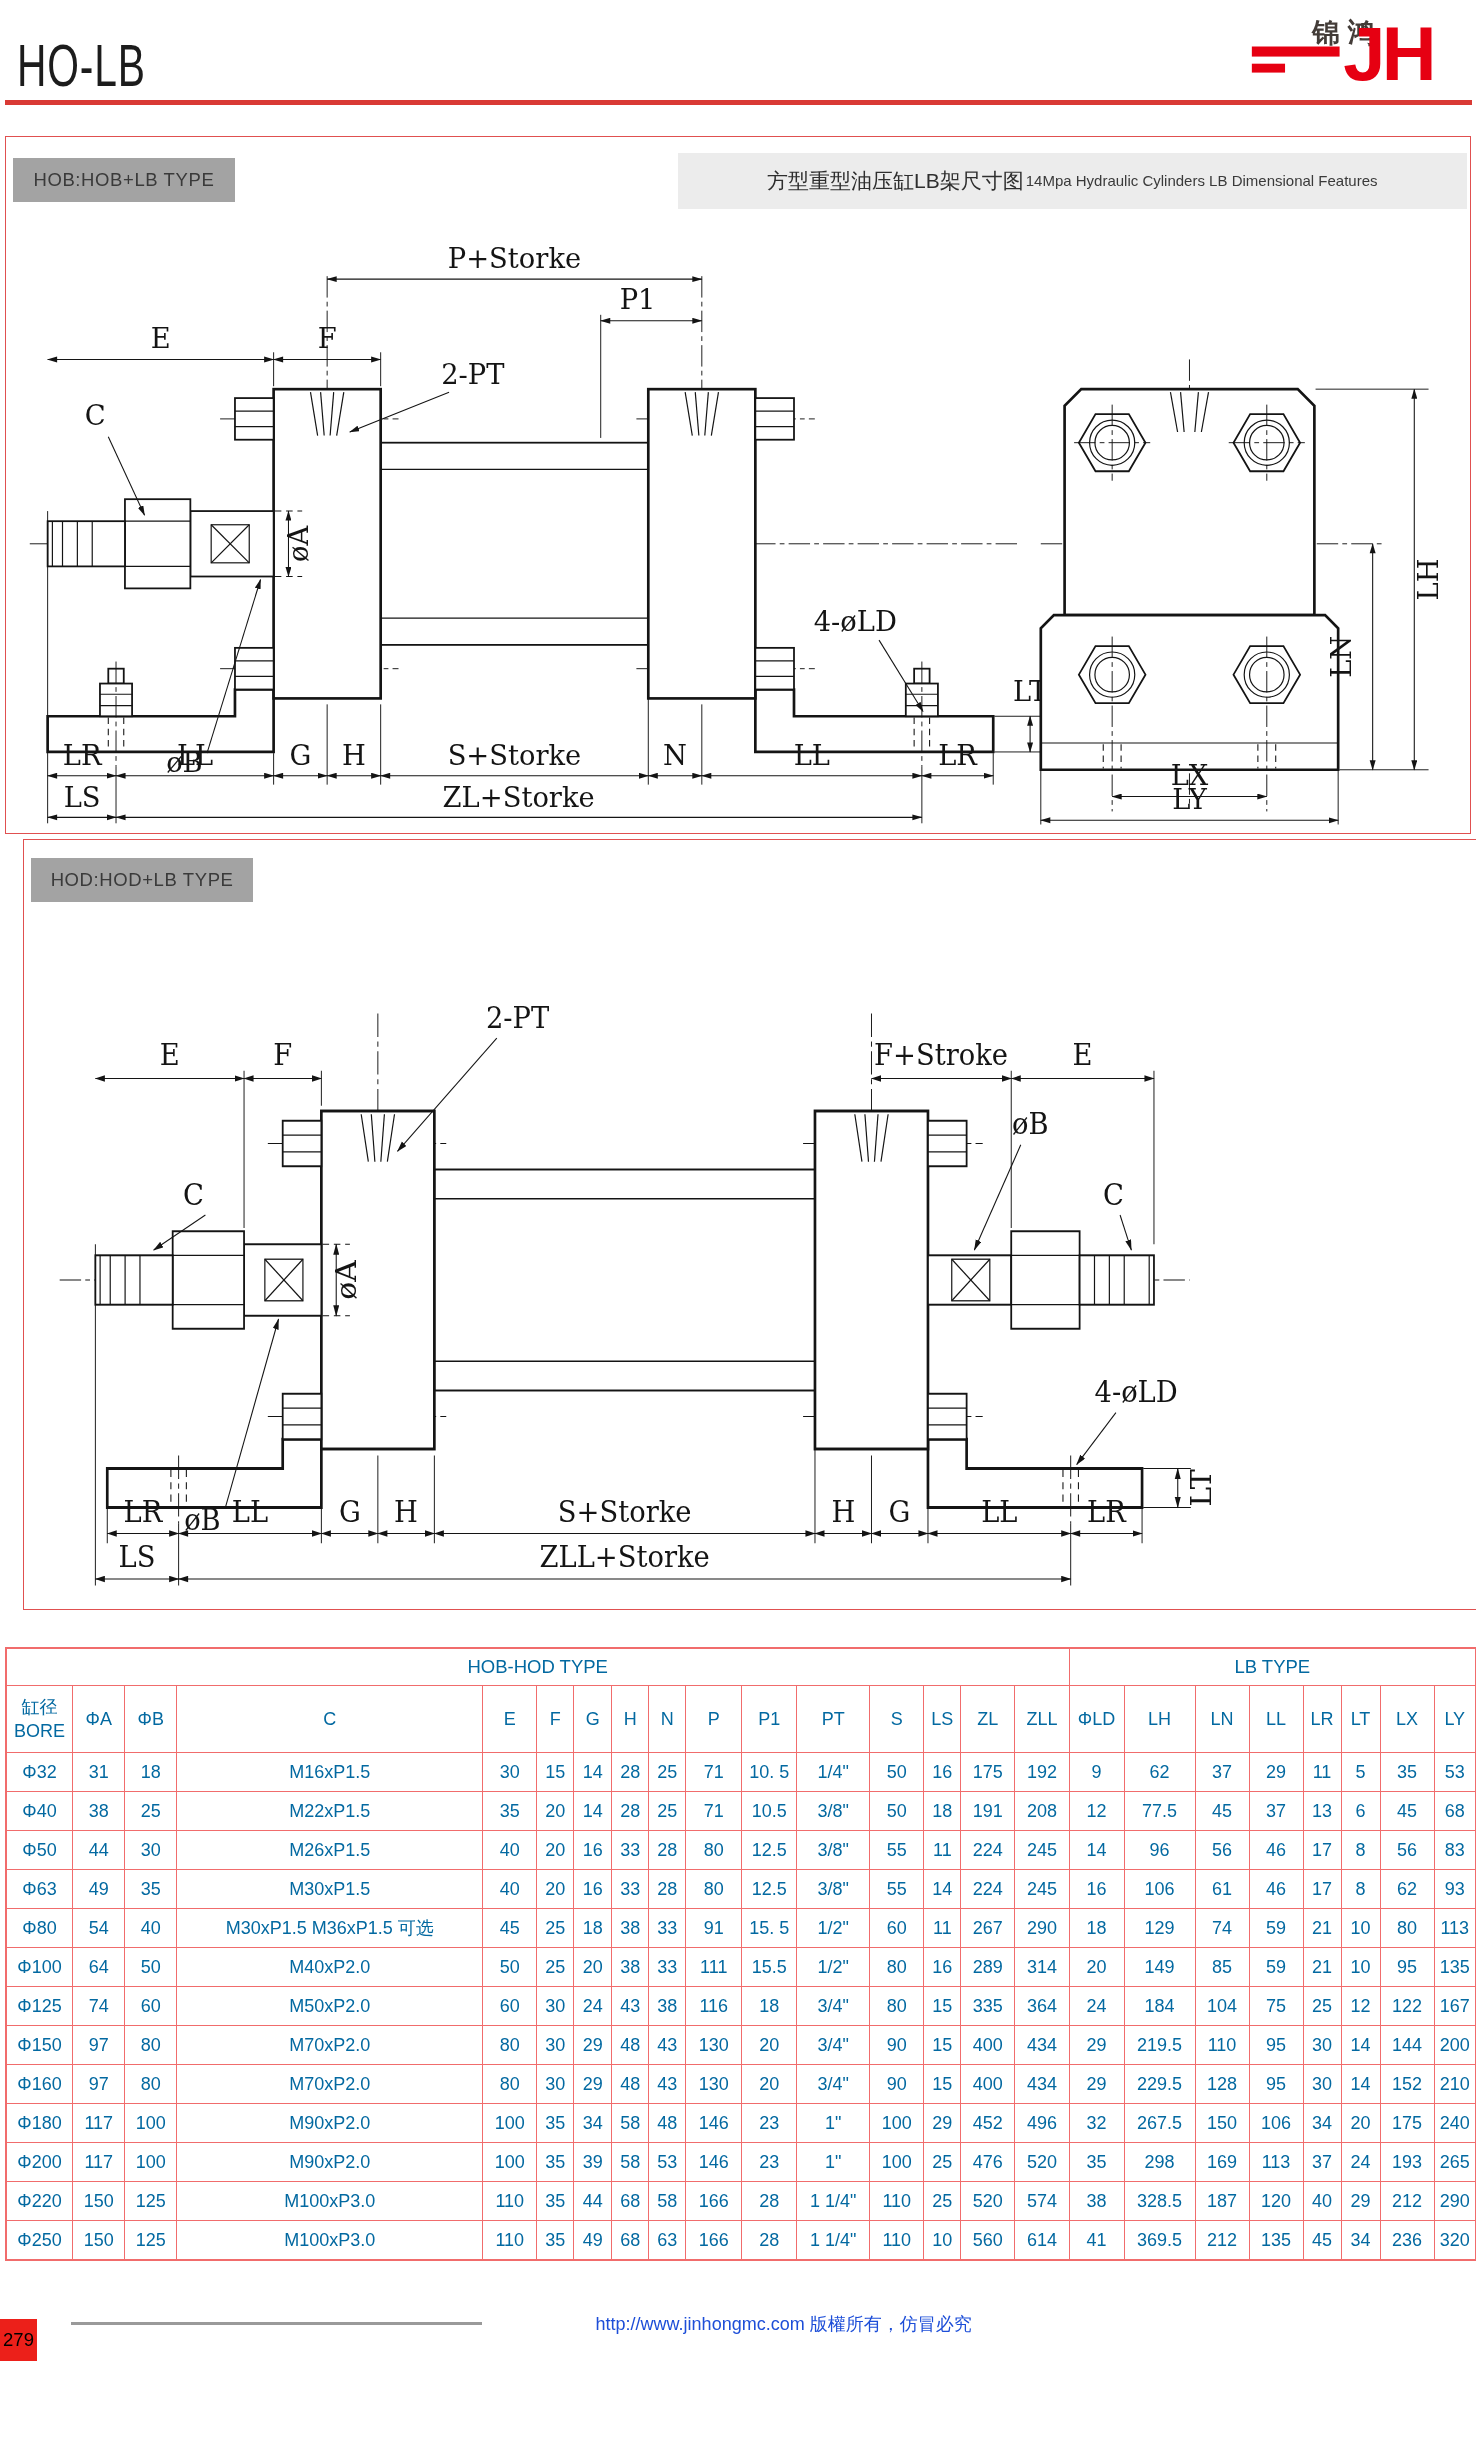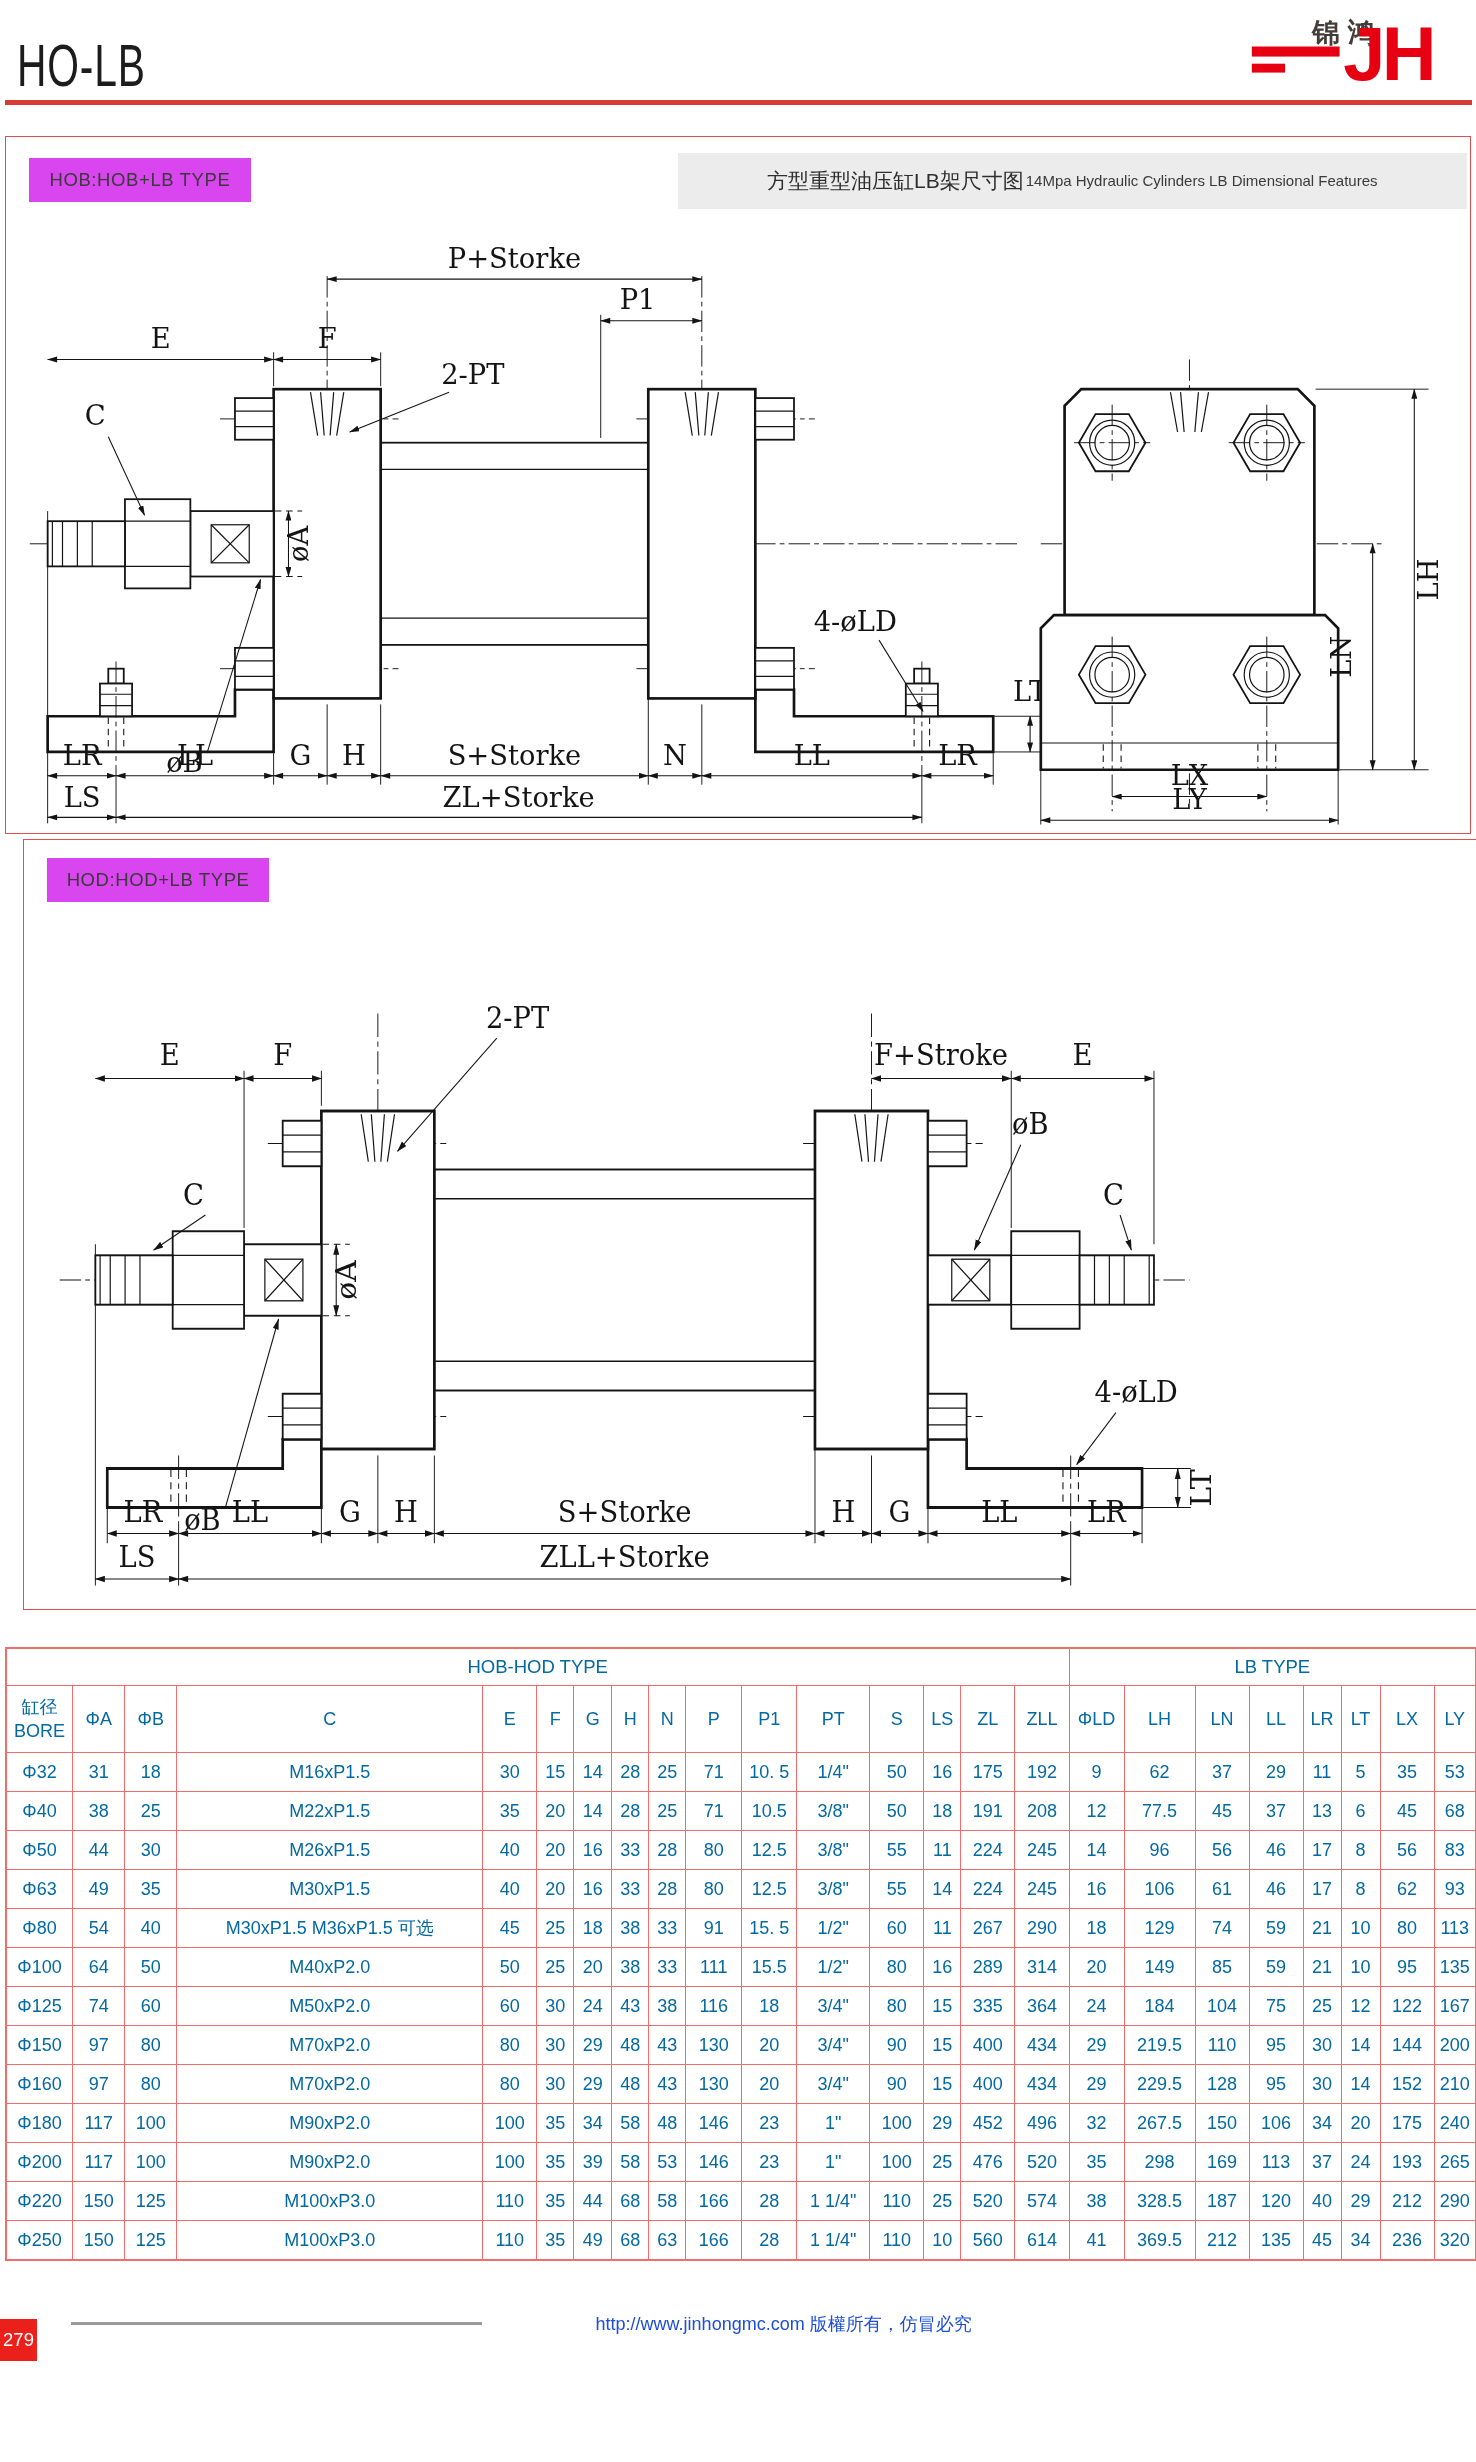--- a/index.html
+++ b/index.html
@@ -3,21 +3,21 @@
 <meta charset="utf-8">
 <style>
   html,body{margin:0;padding:0;background:#fff;}
   body{width:1477px;height:2462px;position:relative;font-family:"Liberation Sans",sans-serif;color:#222;overflow:hidden;}
   .abs{position:absolute;}
   #page-title{left:16.7px;top:31px;font-size:60px;font-weight:400;color:#1c1c1c;transform:scaleX(.68);transform-origin:left center;letter-spacing:1.2px;}
   #top-rule{left:4.8px;top:100px;width:1467px;height:4.8px;background:#d93a35;}
   .section{border:1.8px solid #e05050;background:#fff;}
   #section-hob{left:4.8px;top:136px;width:1464px;height:696px;}
   #section-hod{left:23px;top:839px;width:1464px;height:769px;}
-  .tag-box{position:absolute;left:7.1px;background:#d946ef;display:flex;align-items:center;justify-content:center;font-size:18.5px;color:#3a3a3a;letter-spacing:0.6px;margin-left:16px;}
+  .tag-box{position:absolute;left:7.1px;background:#a3a3a3;display:flex;align-items:center;justify-content:center;font-size:18.5px;color:#3a3a3a;letter-spacing:0.6px;}
   #tag-hob{top:21.4px;width:222px;height:44px;}
   #tag-hod{top:18px;width:222px;height:44px;}
   #caption-box{position:absolute;left:672px;top:15.5px;width:789px;height:56px;background:#ececec;display:flex;align-items:center;justify-content:center;gap:2px;}
   #caption-box .cn{font-size:21px;color:#2e2e2e;}
   #caption-box .en{font-size:15px;color:#3a3a3a;}
   svg{display:block;}
   svg text{font-family:"DejaVu Serif","Liberation Serif",serif;}
   .p{fill:#fff;stroke:#141414;stroke-width:3;}
   .pk{fill:#fff;stroke:#141414;stroke-width:4.5;}
   .tn{stroke:#141414;stroke-width:2;fill:none;}
@@ -28,21 +28,21 @@
   .dt{font-size:46px;fill:#141414;text-anchor:middle;}
   
   #spec-table{position:absolute;left:4.8px;top:1647px;width:1467px;border-collapse:collapse;table-layout:fixed;font-size:18px;color:#0369a1;}
   #spec-table th,#spec-table td{border:1.8px solid #f16c6c;text-align:center;padding:0;font-weight:400;overflow:hidden;white-space:nowrap;}
   #spec-table .grp-row th{height:36px;font-size:18.5px;}
   #spec-table .hd-row th{height:66px;}
   #spec-table tbody td{height:38px;}
   #spec-table{border:2.4px solid #f16c6c;}
   .bore-head div{line-height:1.35;}
   
-  #page-num{left:0;top:2319px;width:37px;height:42px;background:#ec201a;color:#ffffff;display:flex;align-items:center;justify-content:center;font-size:18.5px;}
+  #page-num{left:0;top:2319px;width:37px;height:42px;background:#ec201a;color:#000000;display:flex;align-items:center;justify-content:center;font-size:18.5px;}
   #footer-rule{left:71px;top:2322px;width:411px;height:3px;background:#9a9a9a;}
   #footer-text{left:50%;top:2312px;transform:translateX(-38%);font-size:18px;color:#1d4ed8;white-space:nowrap;}
   #logo{right:15.5px;top:4.8px;}
 </style>
 </head>
 <body>
 
 <div class="abs" id="page-title">HO-LB</div>
 <svg class="abs" id="logo" width="214" height="83" viewBox="0 0 360 140">
   <text x="108" y="62" font-size="46" font-weight="bold" fill="#433c38" letter-spacing="14" style="font-family:'Liberation Sans',sans-serif">锦鸿</text>

